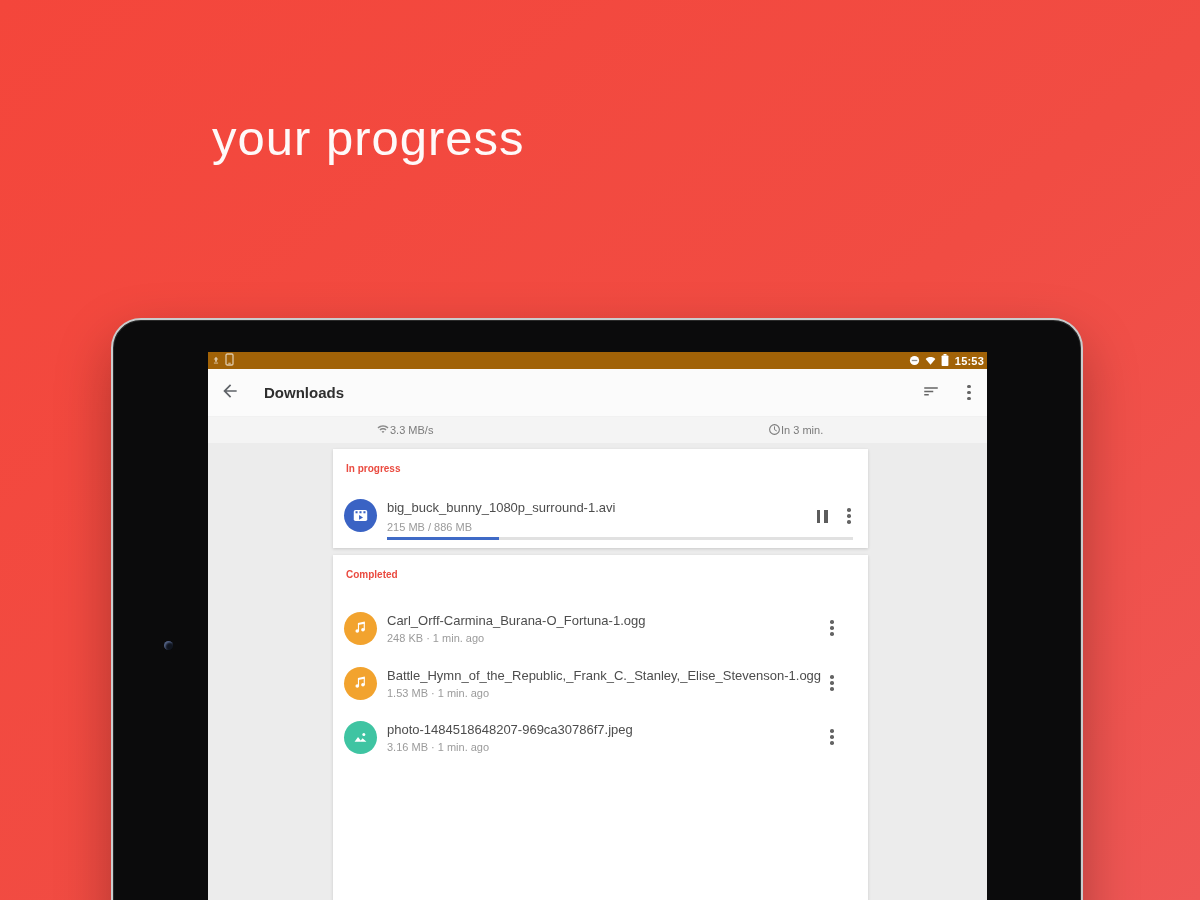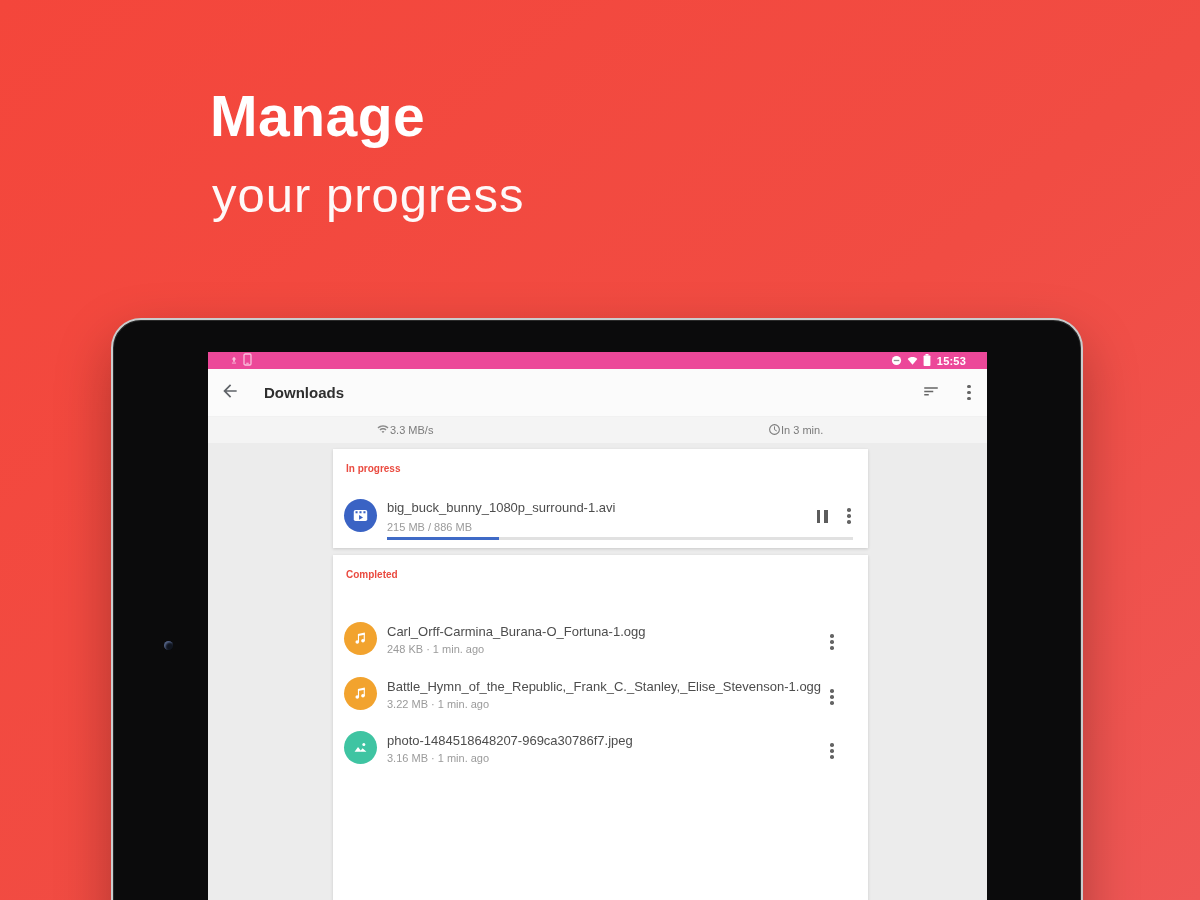--- a/index.html
+++ b/index.html
@@ -16,21 +16,21 @@
   
   .tablet{
     position:absolute;left:111px;top:318px;width:968px;height:700px;
     background:#0b0b0c;border:2px solid #c9cccd;border-radius:30px;
     box-shadow:0 22px 55px rgba(0,0,0,.28), inset 0 0 0 1px #2a2a2a;
   }
   .camera{position:absolute;left:51px;top:321px;width:9px;height:9px;border-radius:50%;
     background:#10151f;box-shadow:inset 1.5px 1.5px 2px rgba(110,130,175,.75);}
   .screen{position:absolute;left:95px;top:32px;width:779px;height:650px;background:#ececec;overflow:hidden;}
   
-  .statusbar{height:17px;background:#ec4899;display:flex;align-items:center;padding:0 21px;}
+  .statusbar{height:17px;background:#a16207;display:flex;align-items:center;padding:0 3px;}
   .sb-left{display:flex;align-items:center;gap:4px;opacity:.65;}
   .sb-spacer{flex:1;}
   .sb-right{display:flex;align-items:center;gap:4px;}
   .sb-time{color:#fff;font-size:11px;font-weight:700;margin-left:2px;letter-spacing:.2px;}
   
   .toolbar{height:47px;background:#fbfbfb;display:flex;align-items:center;padding:0 6px 0 4px;border-bottom:1px solid #f1f1f1;}
   .icon-btn{width:24px;height:36px;display:flex;align-items:center;justify-content:center;cursor:pointer;flex:none;}
   .back-btn{width:36px;}
   .toolbar-title{margin-left:16px;font-size:15px;font-weight:700;color:#2f2f2f;}
   .toolbar-spacer{flex:1;}
@@ -60,29 +60,28 @@
   .progress-track{position:absolute;left:54px;right:15px;top:88px;height:3px;background:#e1e1e1;}
   .progress-fill{height:100%;width:24%;background:#3f6ac6;}
   .pause-btn{position:absolute;left:476px;top:54px;width:26px;height:26px;display:flex;align-items:center;justify-content:center;cursor:pointer;}
   .pause-bars{display:flex;gap:4px;}
   .pause-bars i{width:3.5px;height:13px;background:#5c5c5c;}
   .dots{display:flex;flex-direction:column;gap:2.5px;align-items:center;justify-content:center;}
   .dots i{width:3.5px;height:3.5px;border-radius:50%;background:#646464;}
   .dots-btn{width:22px;height:26px;display:flex;align-items:center;justify-content:center;cursor:pointer;flex:none;}
   .ip-dots{position:absolute;left:505px;top:54px;}
   
-  .row{position:absolute;left:0;right:0;height:54px;display:flex;align-items:flex-end;padding:0 25px 0 11px;box-sizing:border-box;cursor:pointer;}
+  .row{position:absolute;left:0;right:0;height:54px;display:flex;align-items:center;padding:0 25px 0 11px;box-sizing:border-box;cursor:pointer;}
   .row-0{top:46px;} .row-1{top:101px;} .row-2{top:155px;}
   .row-texts{margin-left:10px;flex:1;min-width:0;}
 </style>
 </head>
 <body>
 
 <div class="hero">
-  <h1 class="hero-title">Manage</h1>
   <h2 class="hero-subtitle">your progress</h2>
 </div>
 
 <div class="tablet">
   <span class="camera"></span>
 
   <div class="screen">
 
     <div class="statusbar">
       <div class="sb-left">
@@ -233,21 +232,21 @@
               <svg width="18" height="18" viewBox="0 0 24 24" fill="#fff">
                 <circle cx="7" cy="16" r="2.4"></circle>
                   <circle cx="14.6" cy="14.4" r="2.4"></circle>
                 <rect x="7.9" y="6.2" width="1.5" height="10"></rect>
                 <rect x="15.6" y="4.6" width="1.5" height="10"></rect>
                 <polygon points="7.9,5.2 17.1,3.3 17.1,6.2 7.9,8.1"></polygon>
               </svg>
             </div>
             <div class="row-texts">
               <div class="fname">Battle_Hymn_of_the_Republic,_Frank_C._Stanley,_Elise_Stevenson-1.ogg</div>
-              <div class="fmeta">3.22 MB · 1 min. ago</div>
+              <div class="fmeta">1.53 MB · 1 min. ago</div>
             </div>
             <div class="dots-btn">
               <span class="dots">
                   <i></i>
                   <i></i>
                   <i></i>
                 </span>
             </div>
           </div>
 

